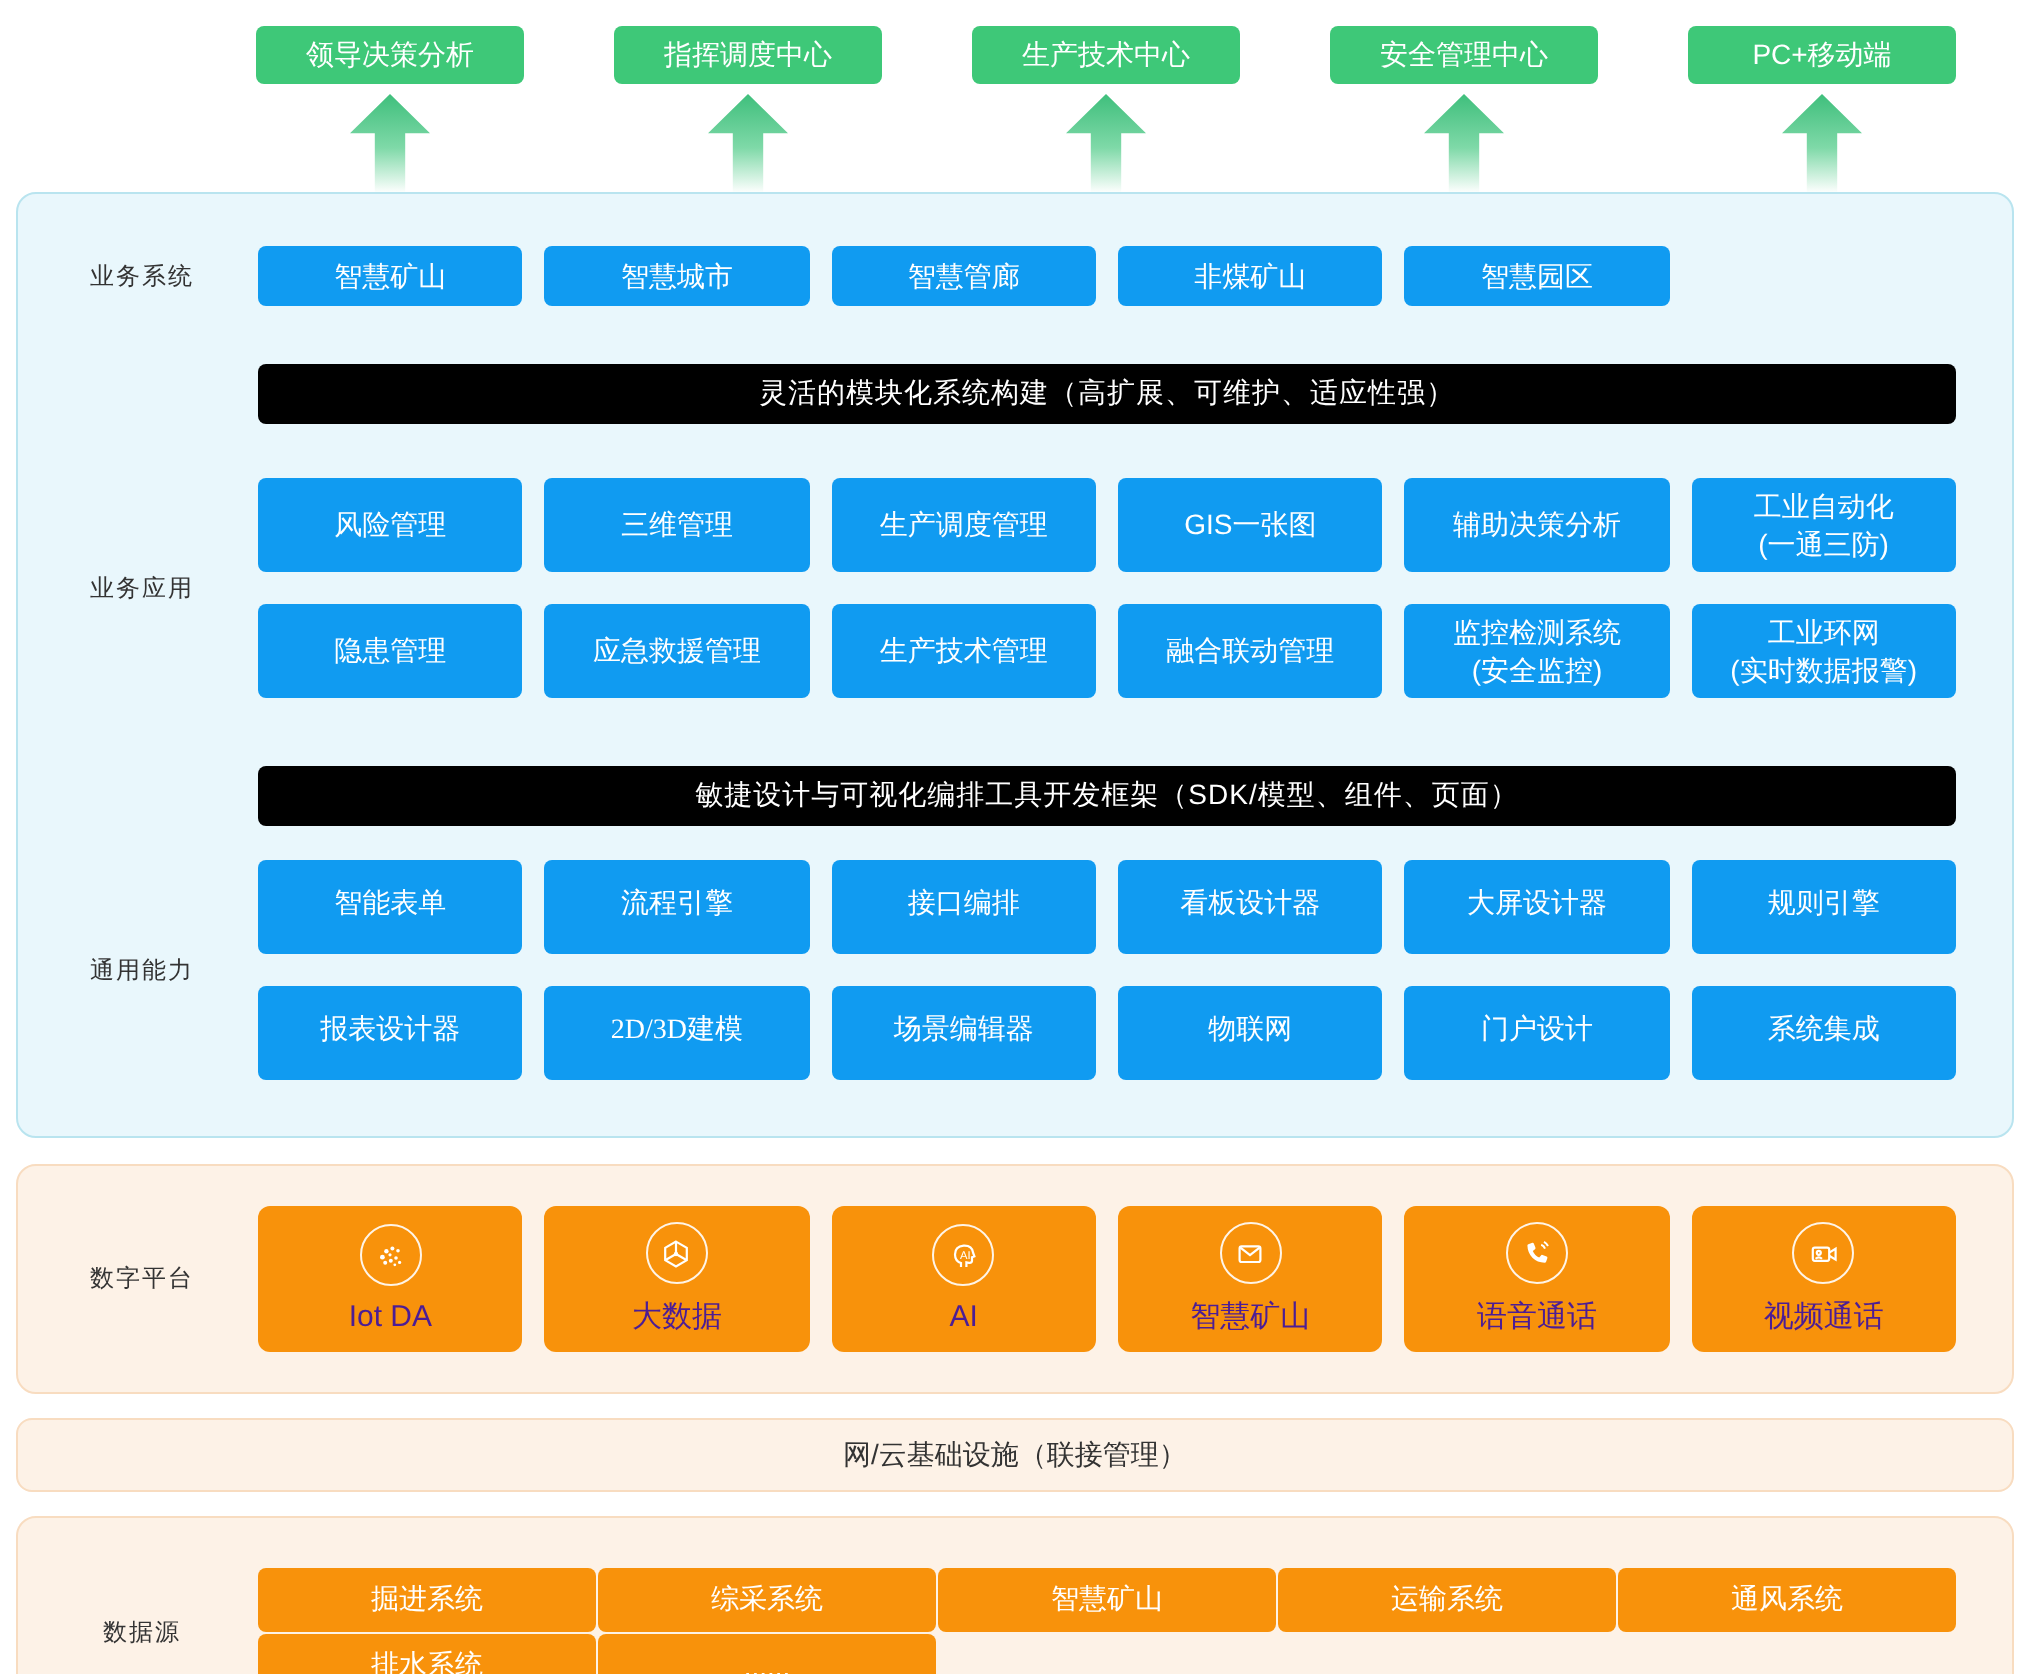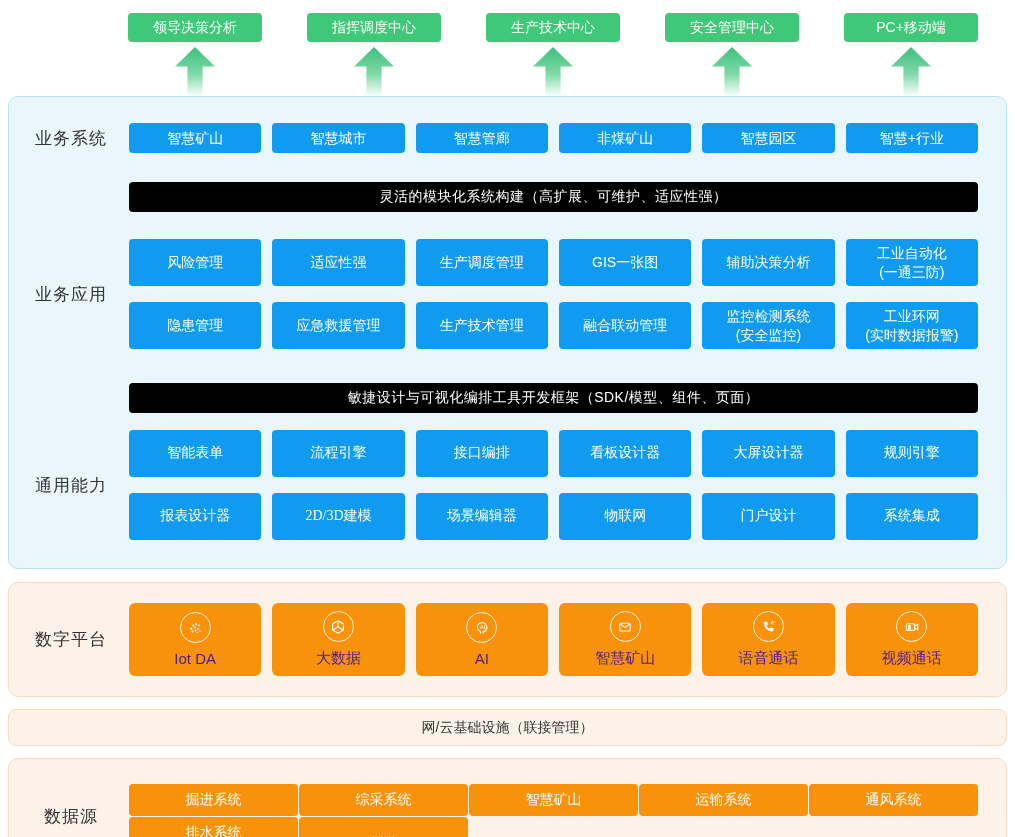--- a/index.html
+++ b/index.html
@@ -24,21 +24,21 @@
     font-size:14px;display:flex;align-items:center;justify-content:center;font-family:inherit;}
   .up-arrow{margin-top:5px;width:40px;height:49px;
     clip-path:polygon(50% 0,100% 40%,69% 40%,69% 100%,31% 100%,31% 40%,0 40%);
     background:linear-gradient(180deg,#3fbf7c 0%,#7fd9a8 55%,rgba(190,238,212,0.05) 100%);}
   
   .panel{margin:0 8px;border-radius:10px;}
   .panel-cyan{background:var(--cyan-bg);border:1px solid var(--cyan-border);padding:26px 28px 28px 12px;}
   .panel-orange{background:var(--peach-bg);border:1px solid var(--peach-border);}
   .group{display:flex;}
   .group-label{width:100px;flex-shrink:0;display:flex;align-items:center;justify-content:center;
-    font-size:17px;color:var(--ink);letter-spacing:1px;}
+    font-size:12px;color:var(--ink);letter-spacing:1px;}
   .group-content{flex:1;margin-left:8px;}
   .grid6{display:grid;grid-template-columns:repeat(6,1fr);gap:11px;}
   .grid7{display:grid;grid-template-columns:repeat(5,1fr);gap:1px;}
   .chip{background:var(--blue);border:none;border-radius:4px;color:#fff;font-size:14px;line-height:1.3;
     display:flex;align-items:center;justify-content:center;text-align:center;white-space:pre-line;font-family:inherit;}
   .row-sys .chip{height:30px;}
   .row-app .chip{height:47px;}
   .row-cap .chip{height:47px;font-family:Liberation Serif, serif;}
   .row-gap{margin-top:16px;}
   .banner{margin-left:108px;height:30px;background:#000;border-radius:4px;color:#fff;font-size:14px;
@@ -91,32 +91,31 @@
 <div class="panel panel-cyan">
 
   <div class="group">
     <div class="group-label">业务系统</div>
     <div class="group-content grid6 row-sys">
       <button class="chip">智慧矿山</button>
       <button class="chip">智慧城市</button>
       <button class="chip">智慧管廊</button>
       <button class="chip">非煤矿山</button>
       <button class="chip">智慧园区</button>
-      <button class="chip">智慧+行业</button>
     </div>
   </div>
 
   <div class="banner banner1">灵活的模块化系统构建（高扩展、可维护、适应性强）</div>
 
   <div class="group group-app">
     <div class="group-label">业务应用</div>
     <div class="group-content">
       <div class="grid6 row-app">
         <button class="chip">风险管理</button>
-        <button class="chip">适应性强</button>
+        <button class="chip">三维管理</button>
         <button class="chip">生产调度管理</button>
         <button class="chip">GIS一张图</button>
         <button class="chip">辅助决策分析</button>
         <button class="chip">工业自动化
 (一通三防)</button>
       </div>
       <div class="grid6 row-app row-gap">
         <button class="chip">隐患管理</button>
         <button class="chip">应急救援管理</button>
         <button class="chip">生产技术管理</button>

